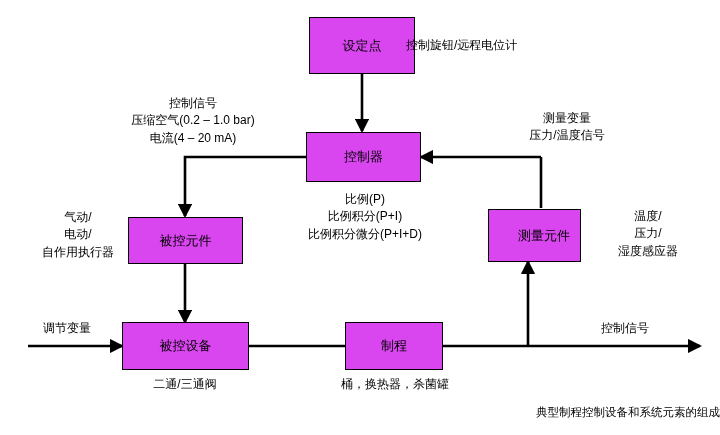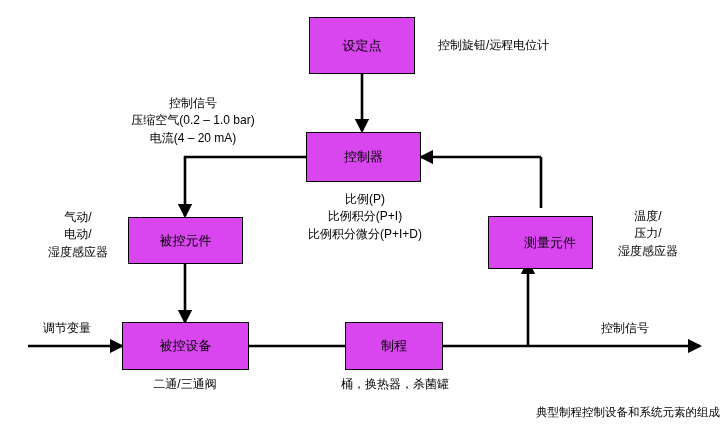--- a/index.html
+++ b/index.html
@@ -90,42 +90,44 @@
   </div>
 
   <div class="box" style="left:306px; top:132px; width:115px; height:50px;">
     <span>控制器</span>
   </div>
 
   <div class="box" style="left:128px; top:217px; width:115px; height:47px;">
     <span>被控元件</span>
   </div>
 
-  <div class="box" style="left:488px; top:216px; width:105px; height:53px;padding-left:19px;">
+  <div class="box" style="left:488px; top:209px; width:93px; height:53px;padding-left:19px;">
     <span>测量元件</span>
   </div>
 
   <div class="box" style="left:122px; top:322px; width:127px; height:48px;">
     <span>被控设备</span>
   </div>
 
   <div class="box" style="left:345px; top:322px; width:98px; height:48px;">
     <span>制程</span>
   </div>
 
-  <div class="label left" style="left:438px; top:37px; width:190px;">控制旋钮/远程电位计</div>
+  <div class="label left" style="left:406px; top:37px; width:190px;">控制旋钮/远程电位计</div>
 
   <div class="label" style="left:98px; top:95px; width:190px;">控制信号
 压缩空气(0.2 – 1.0 bar)
 电流(4 – 20 mA)</div>
 
+  <div class="label" style="left:487px; top:110px; width:160px;">测量变量
+压力/温度信号</div>
 
   <div class="label" style="left:28px; top:209px; width:100px;">气动/
 电动/
-湿度感应器</div>
+自作用执行器</div>
 
   <div class="label" style="left:285px; top:191px; width:160px;">比例(P)
 比例积分(P+I)
 比例积分微分(P+I+D)</div>
 
   <div class="label" style="left:598px; top:208px; width:100px;">温度/
 压力/
 湿度感应器</div>
 
   <div class="label" style="left:22px; top:320px; width:90px;">调节变量</div>

